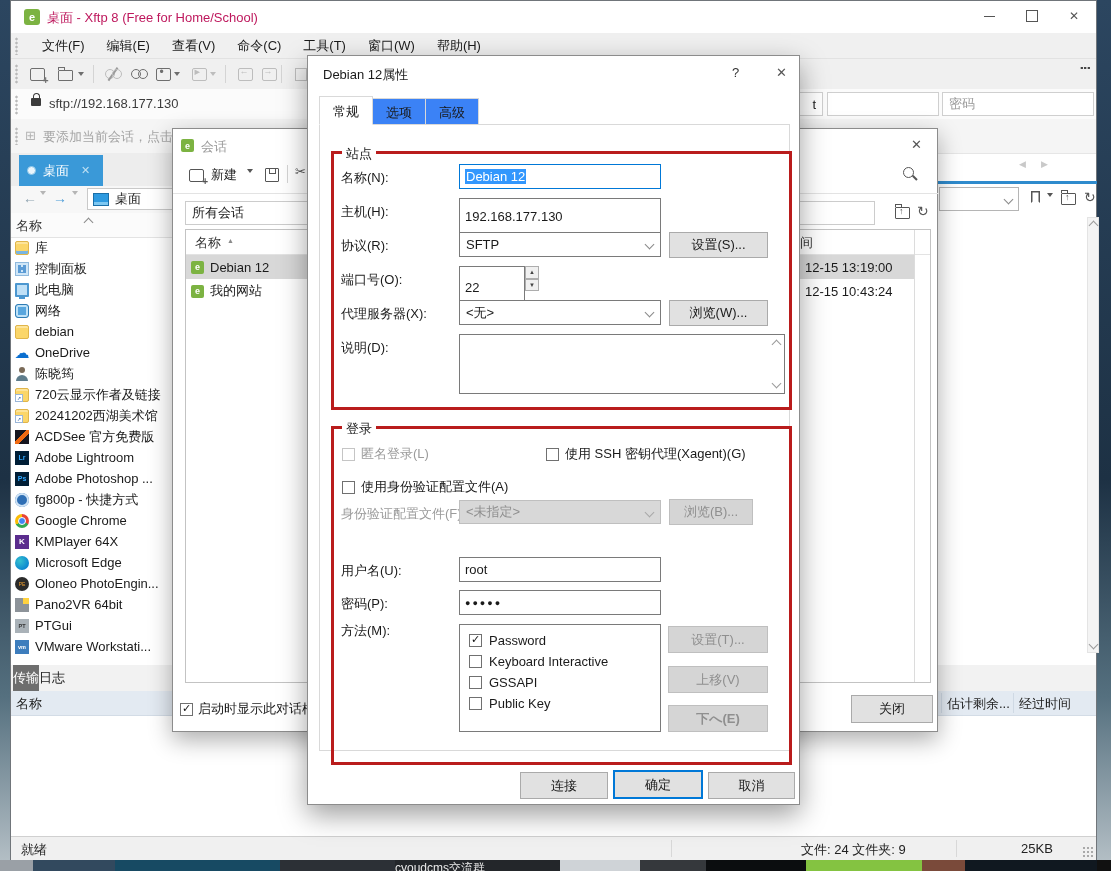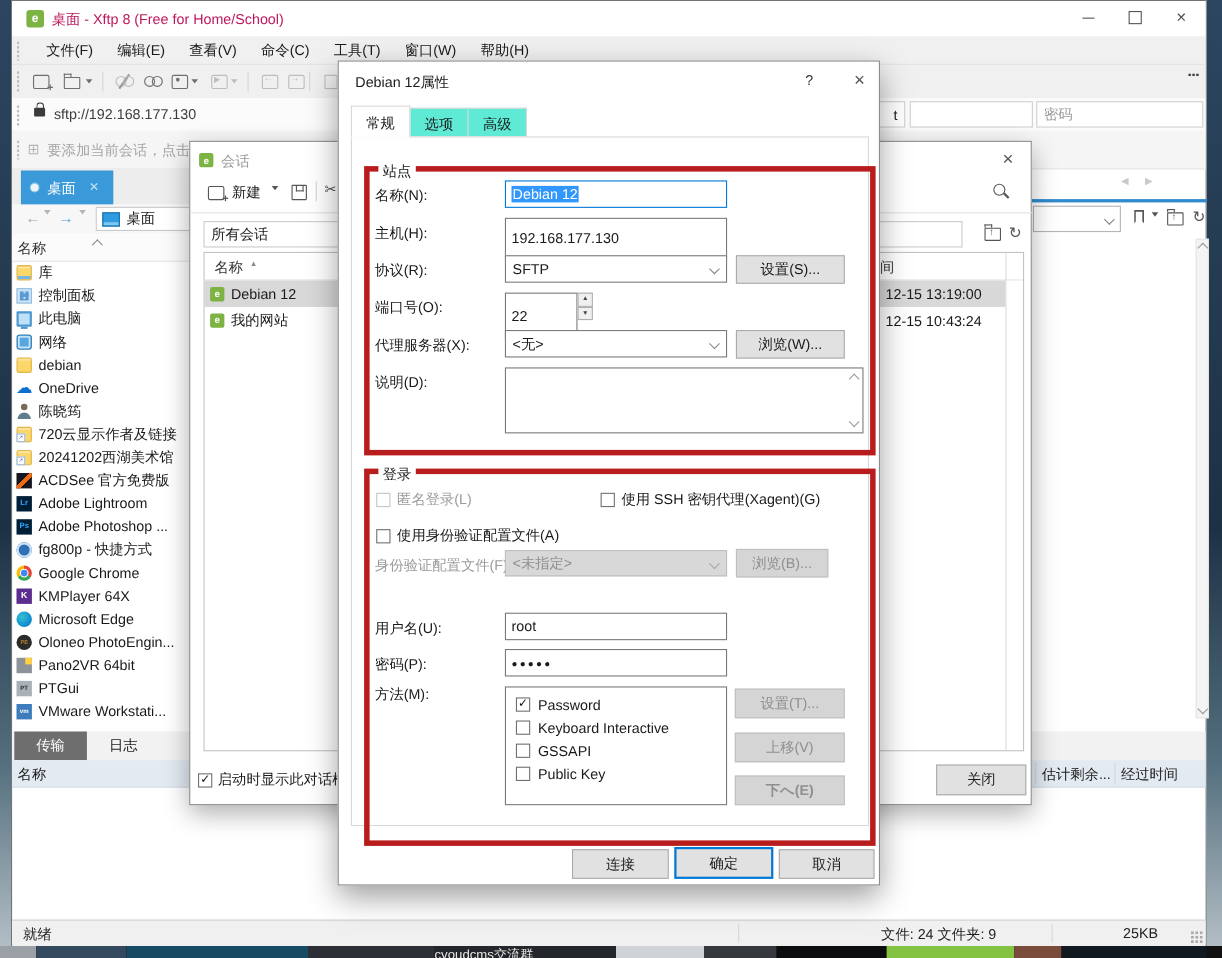--- a/index.html
+++ b/index.html
@@ -101,21 +101,21 @@
   .fi-oloneo::after{content:"PE";}
   .fi-pano2vr{background:#8d9399;}
   .fi-pano2vr::after{content:"";position:absolute;right:0;top:0;width:6px;height:6px;background:#ffd23f;}
   .fi-ptgui{background:#aab2b8;color:#333;font-size:5.5px;font-weight:bold;}
   .fi-ptgui::after{content:"PT";}
   .fi-vmware{background:#3d7dbd;color:#fff;font-size:5.5px;font-weight:bold;}
   .fi-vmware::after{content:"vm";}
   .fi-acdsee,.fi-lightroom,.fi-photoshop,.fi-fg800p,.fi-chrome,.fi-kmplayer,.fi-edge,.fi-oloneo,.fi-pano2vr,.fi-ptgui,.fi-vmware{}
   
   .ttabbar{position:absolute;left:0;top:664px;width:100%;height:26px;background:#f2f2f2;display:flex;align-items:flex-end;padding-left:2px;box-sizing:border-box;}
-  .ttab{height:26px;line-height:26px;padding:0 20px;}
+  .ttab{height:26px;line-height:26px;padding:0 0;}
   .ttab.active{background:#6e6e6e;color:#fff;}
   .thdr{position:absolute;left:0;top:690px;width:100%;height:24px;background:#e3eaf2;border-bottom:1px solid #d3dce6;color:#222;}
   
   .bluebar{position:absolute;left:920px;top:180px;width:166px;height:3px;background:#2f8bcd;}
   .rcombo{position:absolute;left:928px;top:186px;width:80px;height:24px;background:#fff;border:1px solid #b5b5b5;box-sizing:border-box;}
   .rcombo .chv{position:absolute;right:6px;top:8px;}
   .ico-bookmark{width:9px;height:12px;background:#fff;box-shadow:inset 0 0 0 1.5px #555;
     clip-path:polygon(0 0,100% 0,100% 100%,50% 62%,0 100%);}
   .ico-folderup{width:13px;height:10px;border:1.5px solid #555;border-radius:1px;position:relative;}
   .ico-folderup::before{content:"";position:absolute;top:-4px;left:-1px;width:5px;height:2px;border:1.5px solid #555;border-bottom:none;}
@@ -144,24 +144,24 @@
   .ico-search{width:9px;height:9px;border:1.6px solid #555;border-radius:50%;position:relative;}
   .ico-search::after{content:"";position:absolute;width:6px;height:1.6px;background:#555;transform:rotate(45deg);right:-5px;bottom:-2px;}
   .ico-save{width:12px;height:12px;border:1.5px solid #555;position:relative;border-radius:1px;}
   .ico-save::before{content:"";position:absolute;top:0;left:3px;width:5px;height:4px;border:1.2px solid #555;border-top:none;}
   .ico-cut{font-size:13px;color:#555;}
   .cb{width:13px;height:13px;border:1px solid #707070;background:#fff;display:inline-block;position:relative;box-sizing:border-box;flex:none;}
   .cb.checked::after,.checked>.cb::after{content:"✓";position:absolute;left:1px;top:-2px;font-size:11px;color:#111;}
   .cb.dis{border-color:#c5c5c5;}
   
   .ptabs{position:absolute;left:11px;top:40px;height:29px;display:flex;}
-  .ptab{height:27px;line-height:27px;padding:0 13px;background:#5eead4;border:1px solid #d9d9d9;margin-right:-1px;margin-top:2px;box-sizing:border-box;}
+  .ptab{height:27px;line-height:27px;padding:0 13px;background:#3b82f6;border:1px solid #d9d9d9;margin-right:-1px;margin-top:2px;box-sizing:border-box;}
   .ptab.active{background:#fff;border-bottom:1px solid #fff;margin-top:0;height:29px;line-height:29px;z-index:2;}
   .ppage{position:absolute;left:11px;top:68px;width:471px;height:627px;background:#fff;border:1px solid #d9d9d9;box-sizing:border-box;}
-  .pgroup{position:absolute;border:5px solid #b91c1c;}
+  .pgroup{position:absolute;border:3px solid #b91c1c;}
   .plegend{position:absolute;top:-9px;left:8px;background:#fff;padding:0 4px;}
   .plabel{position:absolute;color:#1a1a1a;}
   .plabel.dis,.dis-text{color:#9b9b9b;}
   .pinput{position:absolute;background:#fff;border:1px solid #7a7a7a;box-sizing:border-box;display:flex;align-items:center;padding:0 5px;}
   .pinput.focus{border:1px solid #0078d7;}
   .sel{background:#3297fd;color:#fff;padding:0 1px;}
   .pcombo{position:absolute;background:#fff;border:1px solid #7a7a7a;box-sizing:border-box;display:flex;align-items:center;padding:0 6px;}
   .pcombo .chv{position:absolute;right:7px;top:8px;}
   .pcombo.dis{background:#d8d8d8;border-color:#bfbfbf;color:#8f8f8f;}
   .pcombo.dis .chv{border-color:#a8a8a8;}

